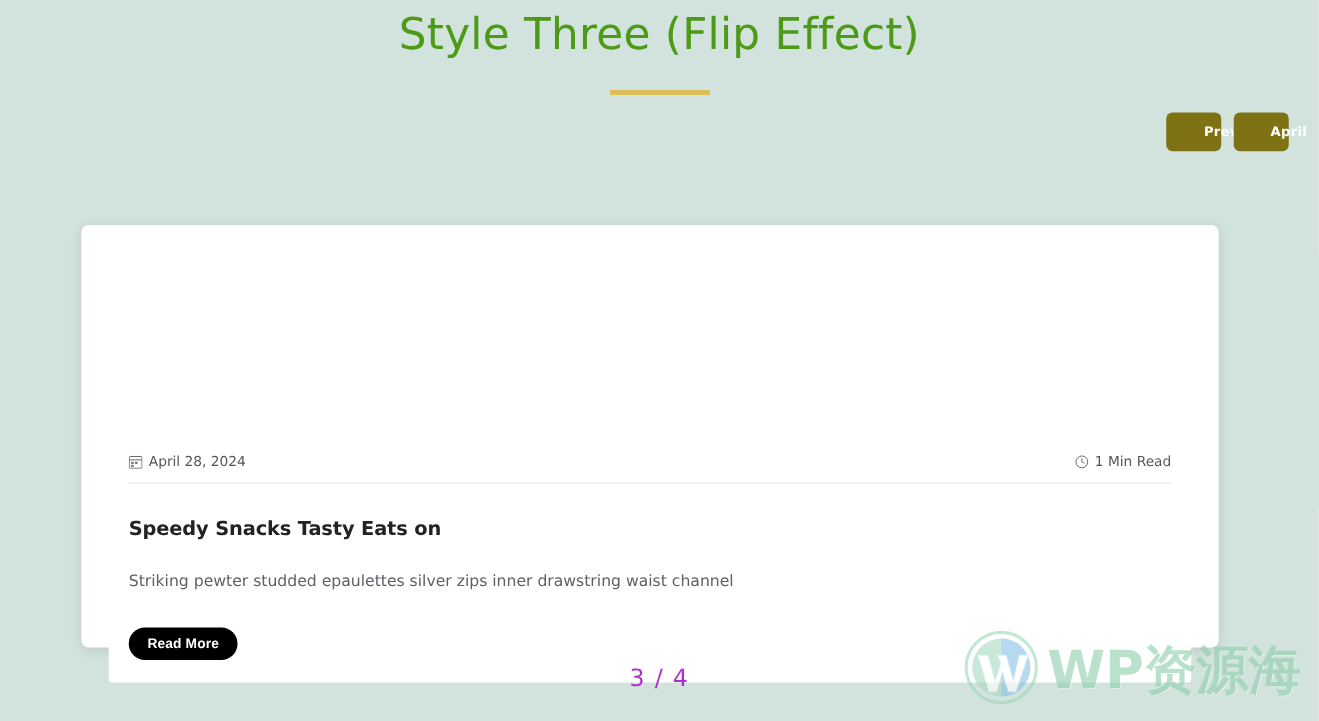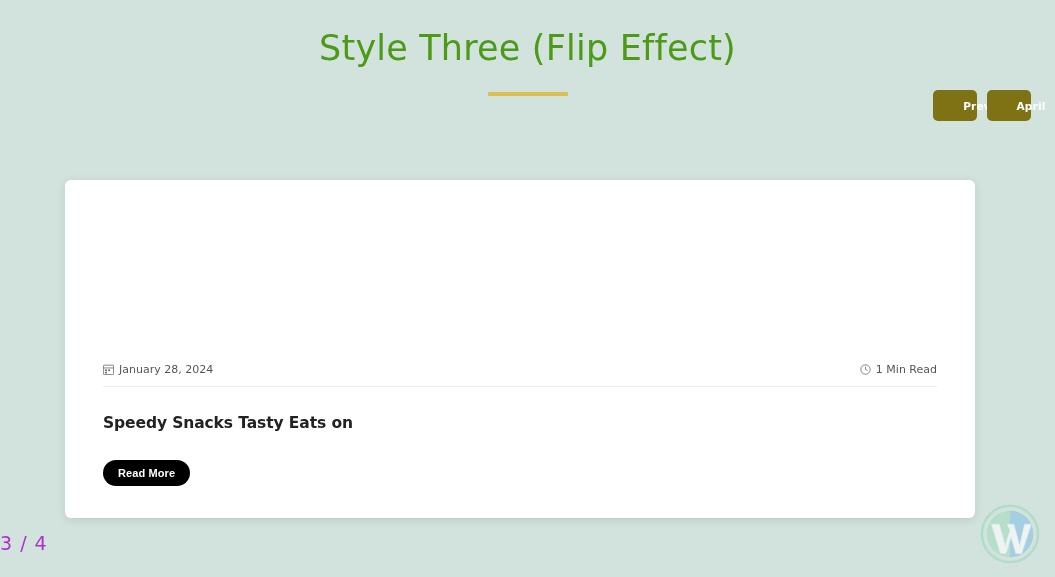--- a/index.html
+++ b/index.html
@@ -9,21 +9,21 @@
     height: 577px;
     background: #d2e2dd;
     font-family: "DejaVu Sans", sans-serif;
     overflow: hidden;
     position: relative;
   }
 
   
   .page-heading {
     text-align: center;
-    padding-top: 24px;
+    padding-top: 4px;
   }
   .page-heading h1 {
     font-size: 35px;
     font-weight: 400;
     color: #4c9a16;
     letter-spacing: 0.2px;
     line-height: 48px;
   }
   .heading-rule {
     width: 80px;
@@ -192,20 +192,21 @@
     cursor: pointer;
     letter-spacing: 0.1px;
   }
 
   
   .pagination {
     position: absolute;
     top: 532px;
     left: 0;
     width: 1055px;
+    text-align: center;
     font-size: 19px;
     color: #b02fd1;
     letter-spacing: 1px;
   }
 
   
   .watermark {
     position: absolute;
     right: 14px;
     bottom: 8px;
@@ -247,45 +248,47 @@
         <span class="meta-item">
           <span>
             <svg width="11" height="11" viewBox="0 0 14 14">
               <rect x="0.5" y="1.5" width="13" height="12" rx="1" fill="none" stroke="#666" stroke-width="1"></rect>
               <line x1="0.5" y1="5" x2="13.5" y2="5" stroke="#666" stroke-width="1"></line>
               <rect x="2.5" y="7" width="2.5" height="2" fill="#666"></rect>
               <rect x="6.5" y="7" width="2.5" height="2" fill="#666"></rect>
               <rect x="2.5" y="10" width="2.5" height="2" fill="#666"></rect>
             </svg>
           </span>
-          <span>January 28, 2024</span>
+          <span>April 28, 2024</span>
         </span>
 
         <span class="meta-item">
           <span>
             <svg width="11" height="11" viewBox="0 0 14 14">
               <circle cx="7" cy="7" r="6" fill="none" stroke="#666" stroke-width="1"></circle>
               <line x1="7" y1="7" x2="7" y2="3.5" stroke="#666" stroke-width="1"></line>
               <line x1="7" y1="7" x2="9.6" y2="8.4" stroke="#666" stroke-width="1"></line>
             </svg>
           </span>
           <span>1 Min Read</span>
         </span>
       </div>
 
       <h2 class="card-title">Speedy Snacks Tasty Eats on</h2>
+      <p class="card-excerpt">Striking pewter studded epaulettes silver zips inner drawstring waist channel</p>
       <button class="read-more">Read More</button>
     </div>
   </div>
 </div>
 
 <div class="pagination">3 / 4</div>
 
 <div class="watermark">
   <span>
     <svg width="62" height="62" viewBox="0 0 64 64">
       <circle cx="32" cy="32" r="29" fill="none" stroke="#9ed9bb" stroke-width="2.5"></circle>
       <circle cx="32" cy="32" r="24" fill="#a8ddc0"></circle>
       <path d="M32 8 A24 24 0 0 1 32 56 Z" fill="#88c3e8"></path>
       <path d="M13 22 h8 l6 22 5 -16 -3 -6 h7 l6 22 5 -22 h7 l-10 30 h-6 l-5 -17 -5 17 h-6 z" fill="#ffffff" stroke="#dff0f7" stroke-width="0.8"></path>
     </svg>
   </span>
+  <span class="wm-text">WP资源海</span>
 </div>
 
 </body></html>

